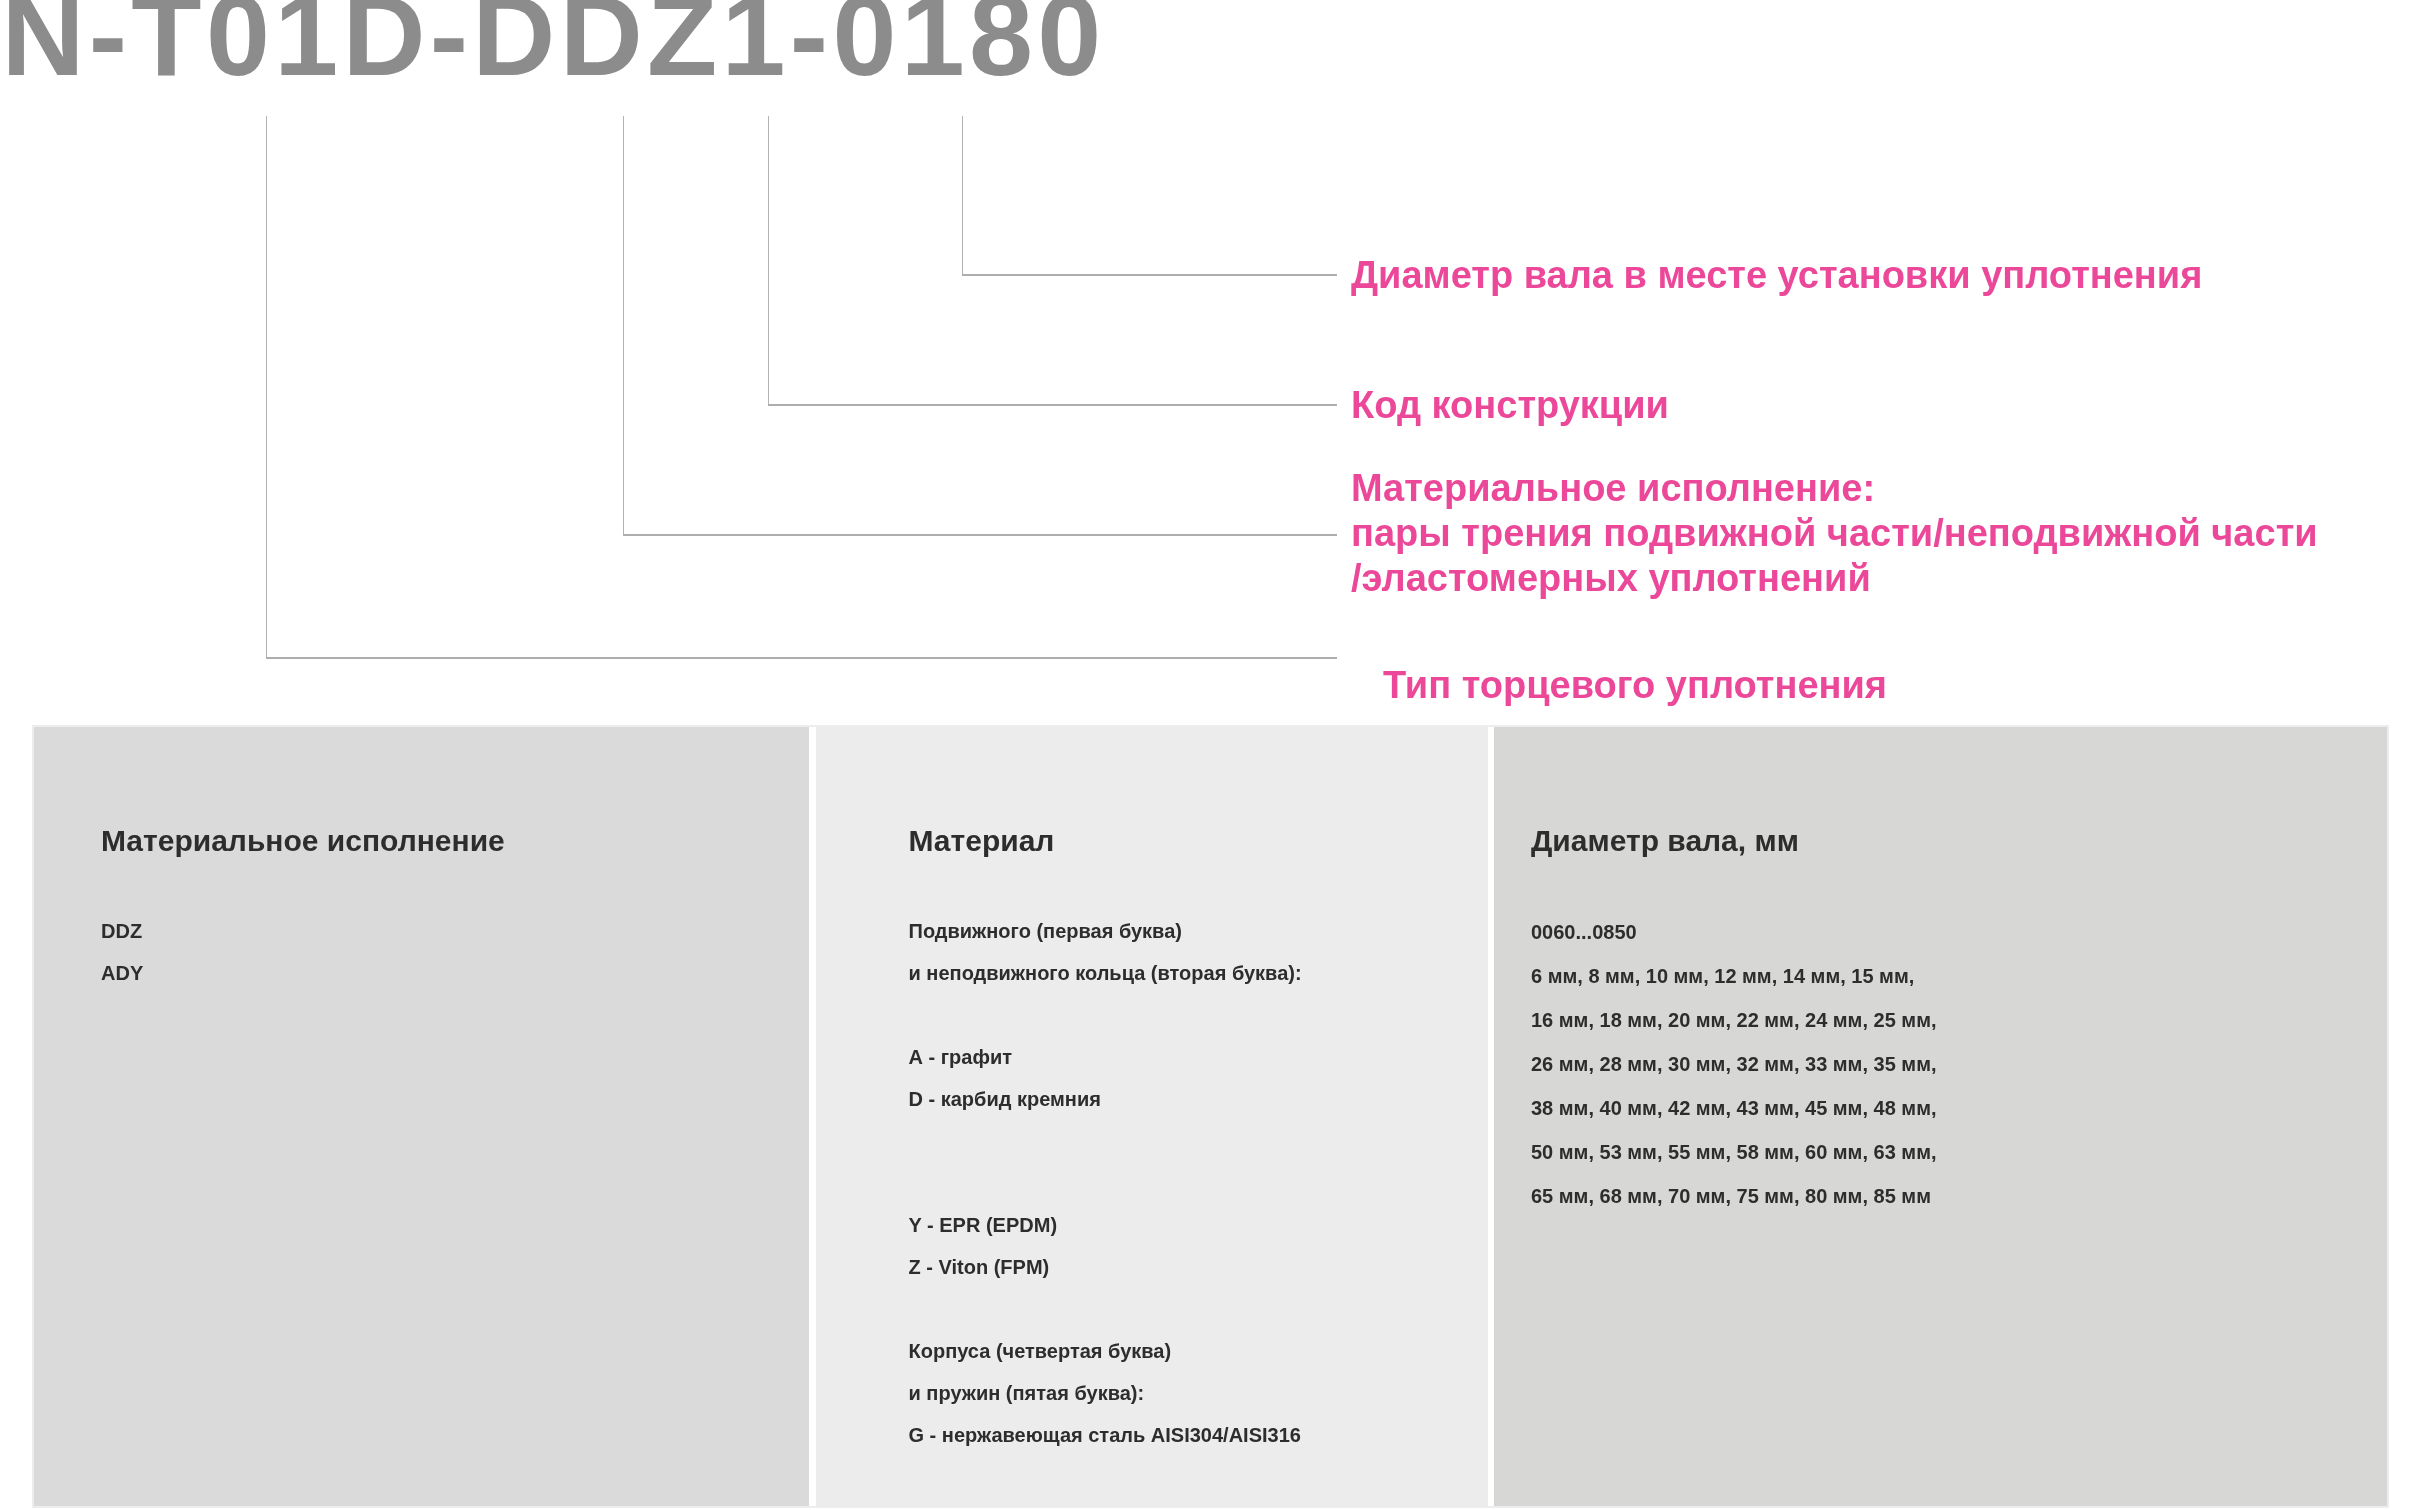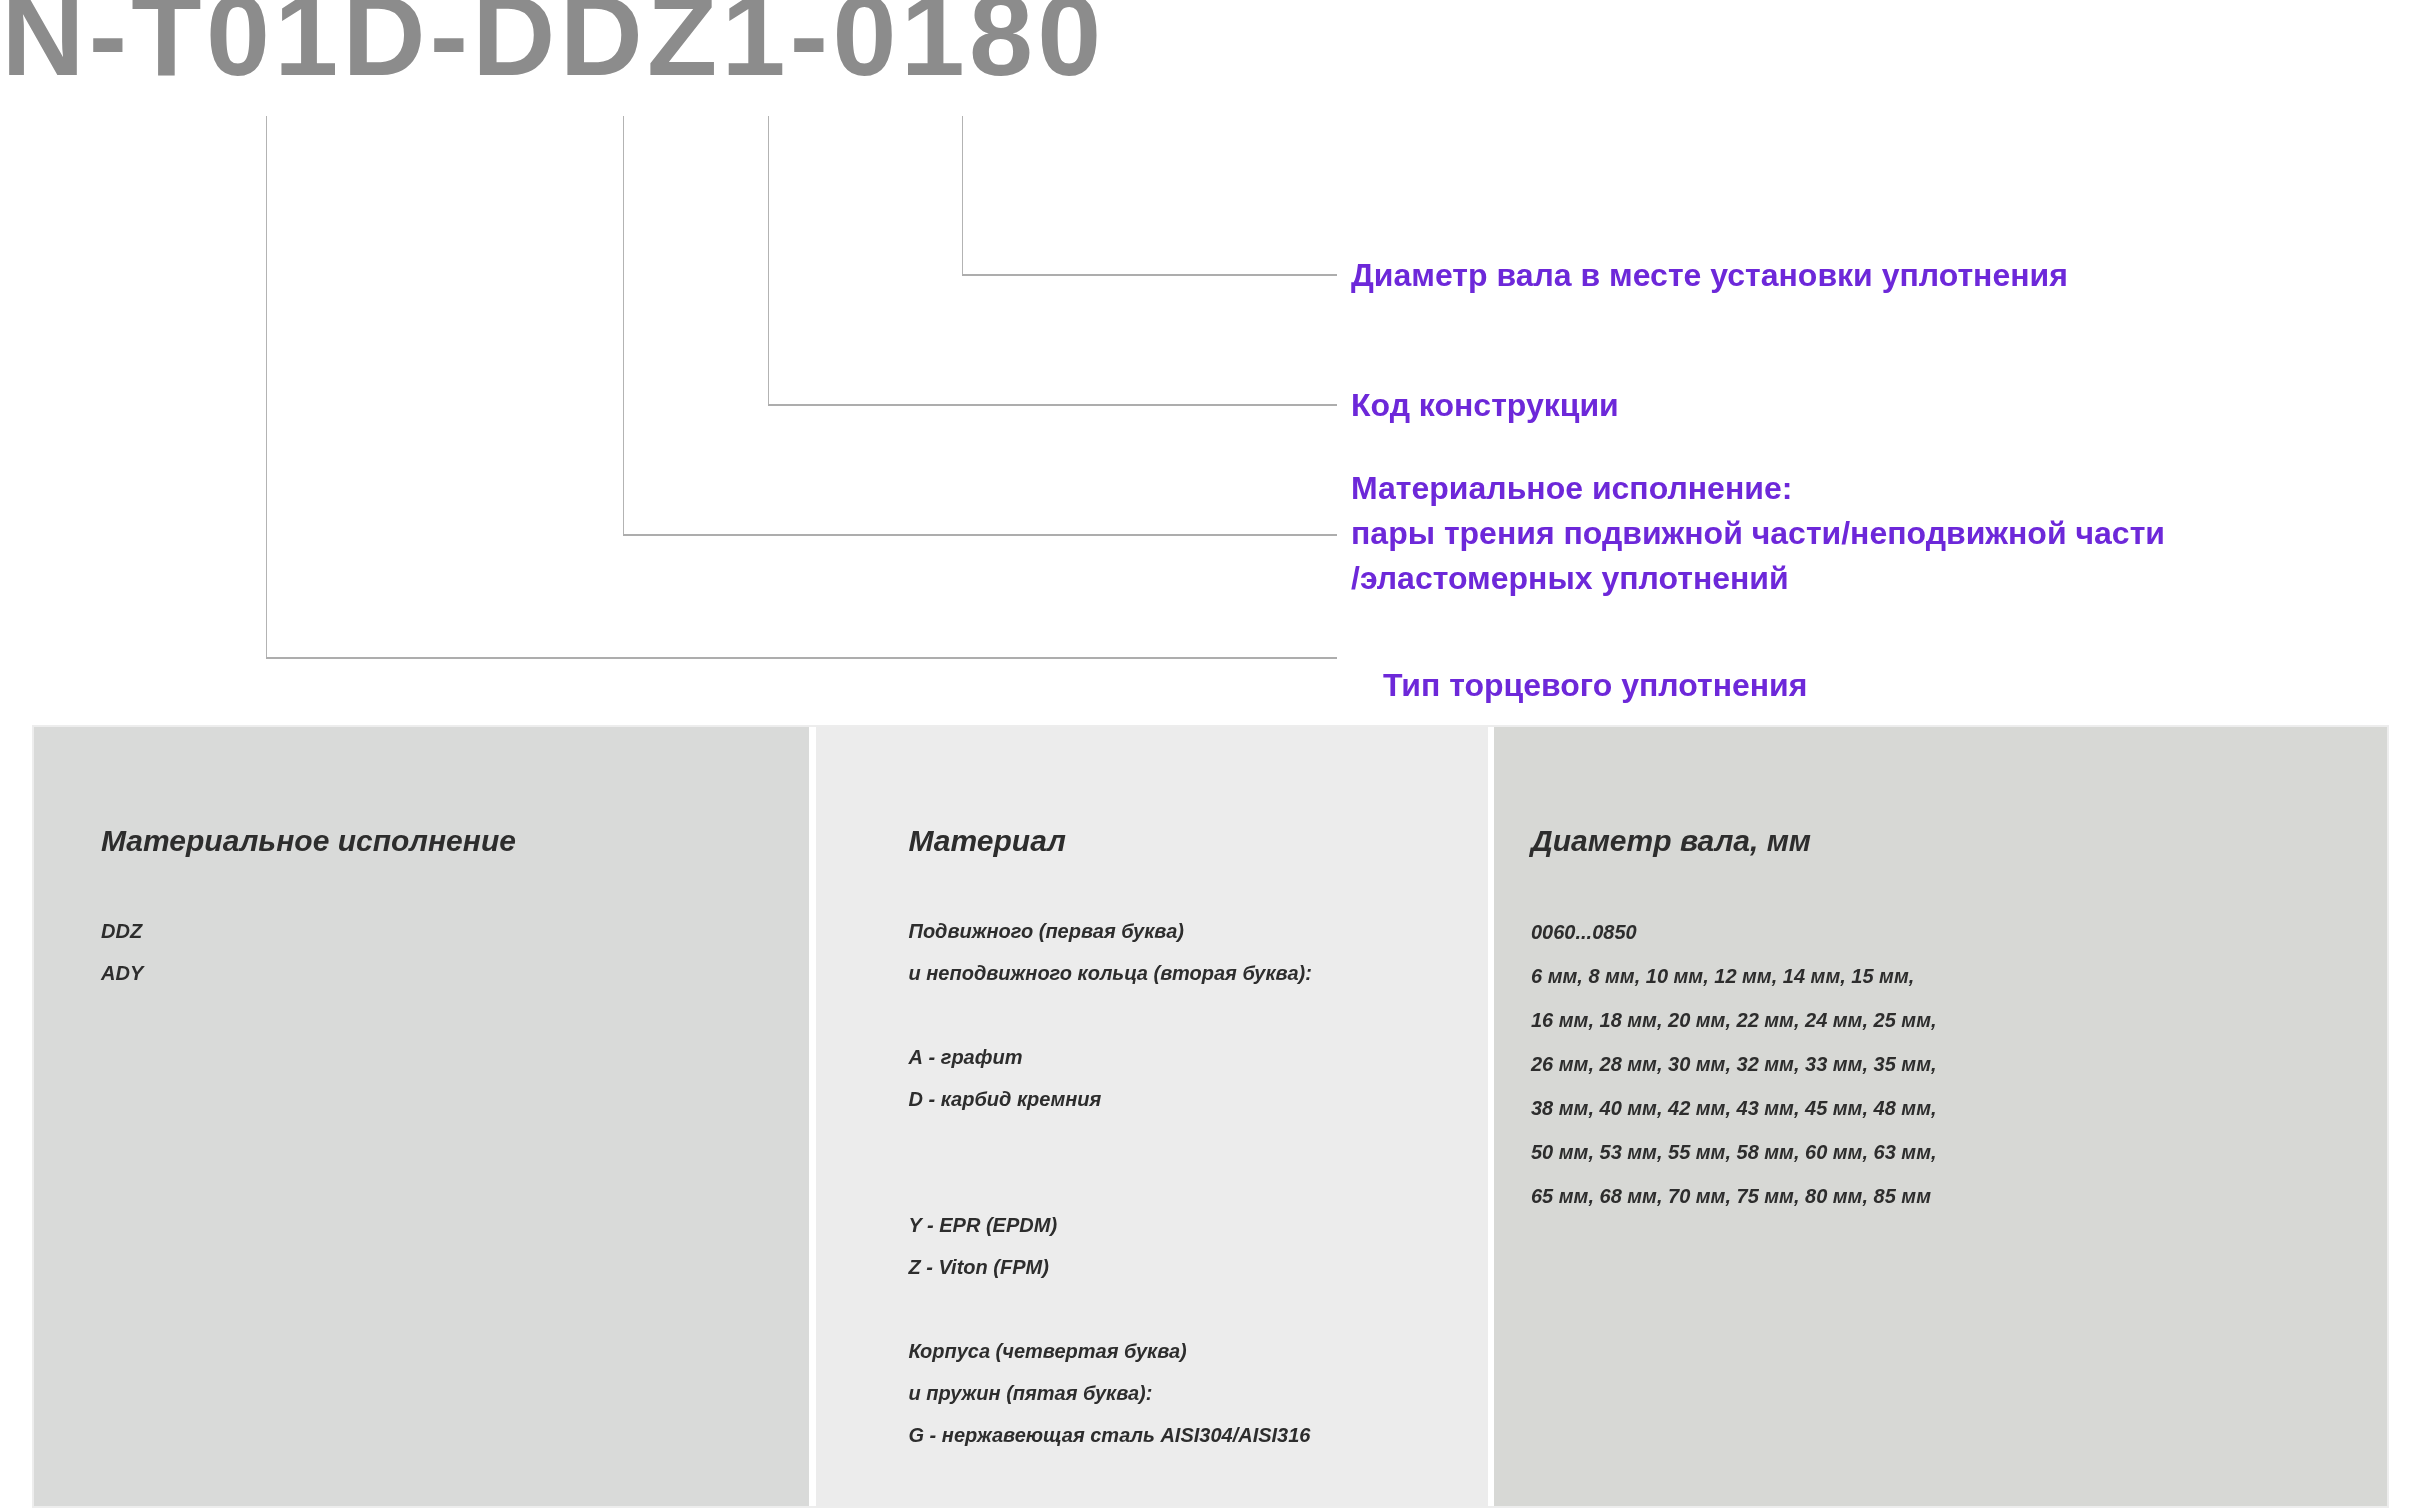--- a/index.html
+++ b/index.html
@@ -24,35 +24,35 @@
   #v-material{left:623px; top:116px;height:419px;}
   #v-design  {left:768px;top:116px;height:289px;}
   #v-diameter{left:962px;top:116px;height:159px;}
   #h-type    {left:266px; top:657px;width:1071px;}
   #h-material{left:623px; top:534px;width:714px;}
   #h-design  {left:768px;top:404px;width:569px;}
   #h-diameter{left:962px;top:274px;width:375px;}
   
   .callout{
     position:absolute;left:1351px;
-    font-size:32px;font-weight:700;color:#6d28d9;
+    font-size:38px;font-weight:700;color:#ec4899;
     line-height:40px;white-space:nowrap;
   }
   #c-diameter{top:255px;}
   #c-design  {top:385px;}
   #c-material{top:466px;line-height:45px;}
   #c-type    {top:665px;margin-left:32px;}
   
   .spec-table{
     position:absolute;left:32px;top:725px;
     width:2357px;height:783px;
     box-sizing:border-box;border:2.9px solid #ededed;background:#ffffff;
     display:flex;gap:6.5px;
   }
-  .col{box-sizing:border-box;height:100%;padding-top:92px;font-style:italic;}
+  .col{box-sizing:border-box;height:100%;padding-top:92px;}
   .col-1{width:775px;background:#d9dad9;padding-left:67px;}
   .col-2{width:672px;background:#ececec;padding-left:93px;}
   .col-3{flex:1;background:#d7d8d5;padding-left:37px;}
   .col-header{
     font-size:30px;font-weight:700;line-height:43px;
     color:#2d2d2d;white-space:nowrap;
   }
   .col-body{margin-top:48px;font-size:20px;font-weight:700;color:#2d2d2d;}
   .col-1 .col-body div, .col-2 .col-body div{line-height:42px;white-space:nowrap;}
   .col-3 .col-body div{line-height:44px;white-space:nowrap;}

